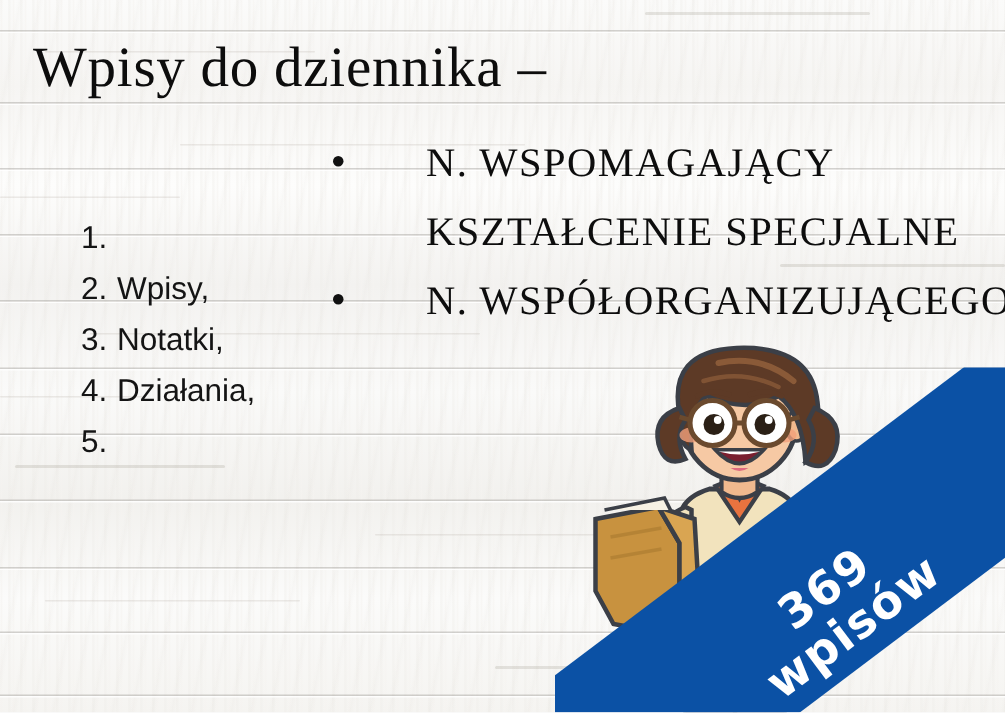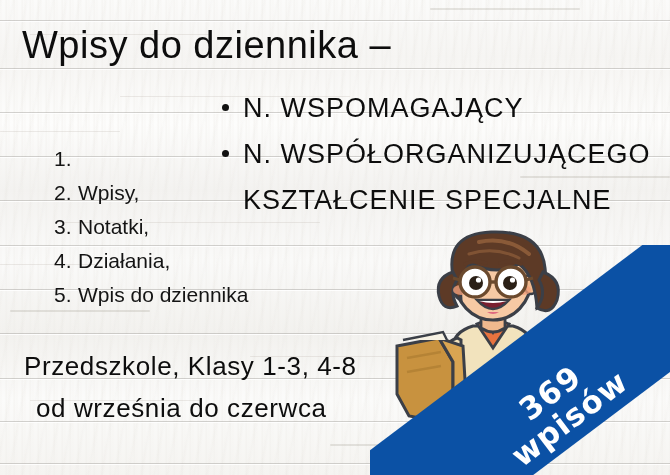--- a/index.html
+++ b/index.html
@@ -64,21 +64,21 @@
   .grain {
     position: absolute;
     height: 1px;
     background: rgba(176,170,160,0.22);
     border-radius: 1px;
   }
   .grain.dark { background: rgba(140,133,122,0.20); height:2px; }
 
   
   .round-font {
-    font-family: Liberation Sans, sans-serif;
+    font-family: Liberation Serif, serif;
     font-weight: 400;
     letter-spacing: 0.5px;
     color: #0d0d0d;
   }
   #title {
     position: absolute;
     left: 22px;
     top: 22px;
     font-size: 38px;
     line-height: 46px;
@@ -89,20 +89,21 @@
   #bullets {
     position: absolute;
     left: 222px;
     top: 88px;
     width: 440px;
   }
   .bullet-row {
     display: flex;
     align-items: flex-start;
     margin-bottom: 6px;
+    gap: 41px;
   }
   .bullet-dot {
     flex: 0 0 auto;
     width: 7px;
     height: 7px;
     border-radius: 50%;
     background: #111;
     margin-top: 16px;
     margin-right: 14px;
   }
@@ -227,55 +228,50 @@
   <div class="grain dark" style="left:330px;top:444px;width:190px"></div>
 
   <div id="title" class="round-font">Wpisy do dziennika –</div>
 
   <div id="bullets">
     <div class="bullet-row">
       <span class="bullet-dot"></span>
       <span class="bullet-text round-font">N. WSPOMAGAJĄCY</span>
     </div>
     <div class="bullet-row">
+      <span class="bullet-dot hidden"></span>
+      <span class="bullet-text round-font">KSZTAŁCENIE SPECJALNE</span>
+    </div>
+    <div class="bullet-row">
       <span class="bullet-dot"></span>
       <span class="bullet-text round-font">N. WSPÓŁORGANIZUJĄCEGO</span>
     </div>
-    <div class="bullet-row">
-      <span class="bullet-dot hidden"></span>
-      <span class="bullet-text round-font">KSZTAŁCENIE SPECJALNE</span>
-    </div>
   </div>
 
   <div id="numbered">
     <div class="num-row">
       <span class="num-idx">1.</span>
     </div>
     <div class="num-row">
       <span class="num-idx">2.</span>
       <span>Wpisy,</span>
     </div>
     <div class="num-row">
       <span class="num-idx">3.</span>
       <span>Notatki,</span>
     </div>
     <div class="num-row">
       <span class="num-idx">4.</span>
       <span>Działania,</span>
     </div>
     <div class="num-row">
       <span class="num-idx">5.</span>
-      <span>Wpis do dziennika</span>
     </div>
   </div>
 
-  <div id="footer">
-    <div class="footer-line round-font">Przedszkole, Klasy 1-3, 4-8</div>
-    <div class="footer-line round-font indent">od września do czerwca</div>
-  </div>
 
   <div id="teacher">
     <svg viewBox="0 0 195 247" xmlns="http://www.w3.org/2000/svg">
 
       <path d="M62 196 L62 247 L128 247 L128 196 Z" fill="#8e9099" stroke="#3b3f47" stroke-width="3"></path>
       <path d="M95 200 L95 247" stroke="#3b3f47" stroke-width="3"></path>
       <path d="M78 205 L86 213 M78 213 L86 205" stroke="#3b3f47" stroke-width="2.4" opacity="0.8"></path>
 
       <path d="M58 120 Q58 104 78 98 L118 98 Q138 104 138 122 L140 200 L58 200 Z" fill="#f2e3bd" stroke="#3b3f47" stroke-width="3.2"></path>
 

